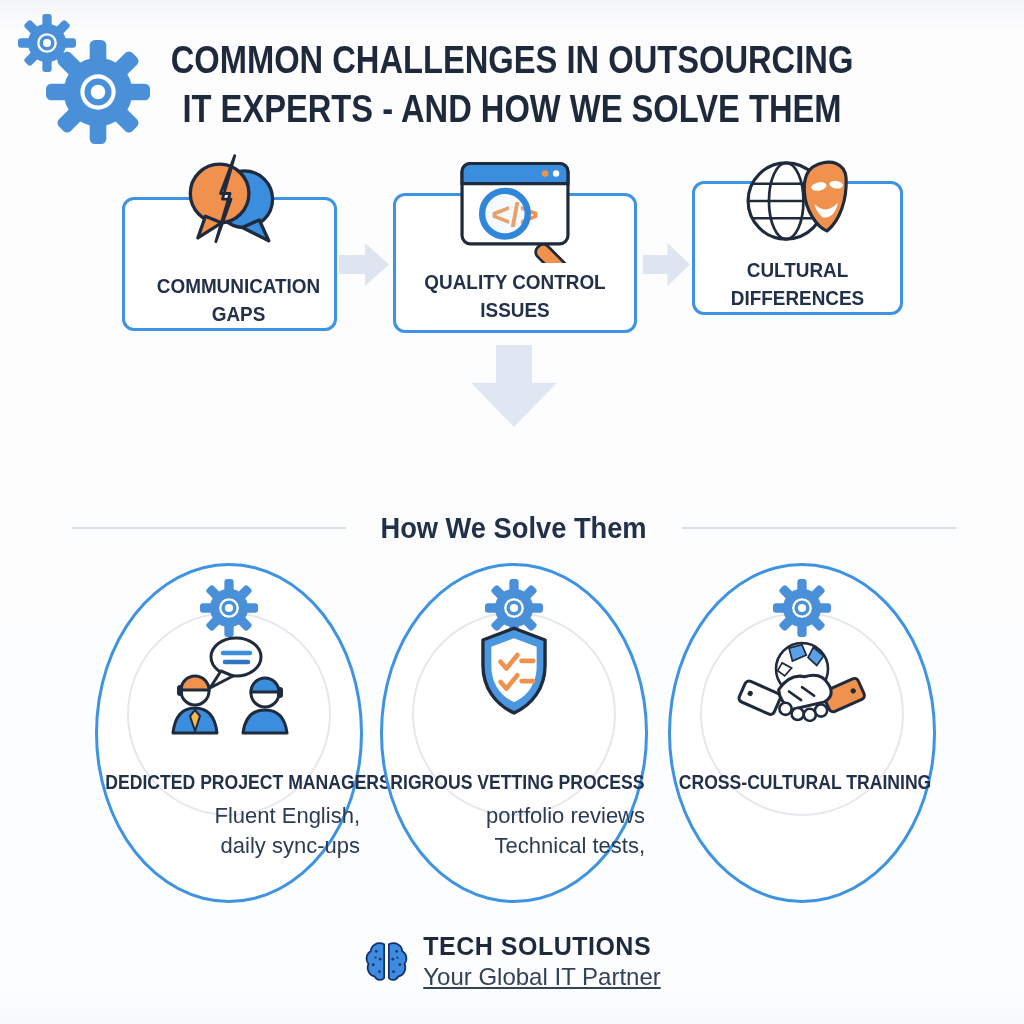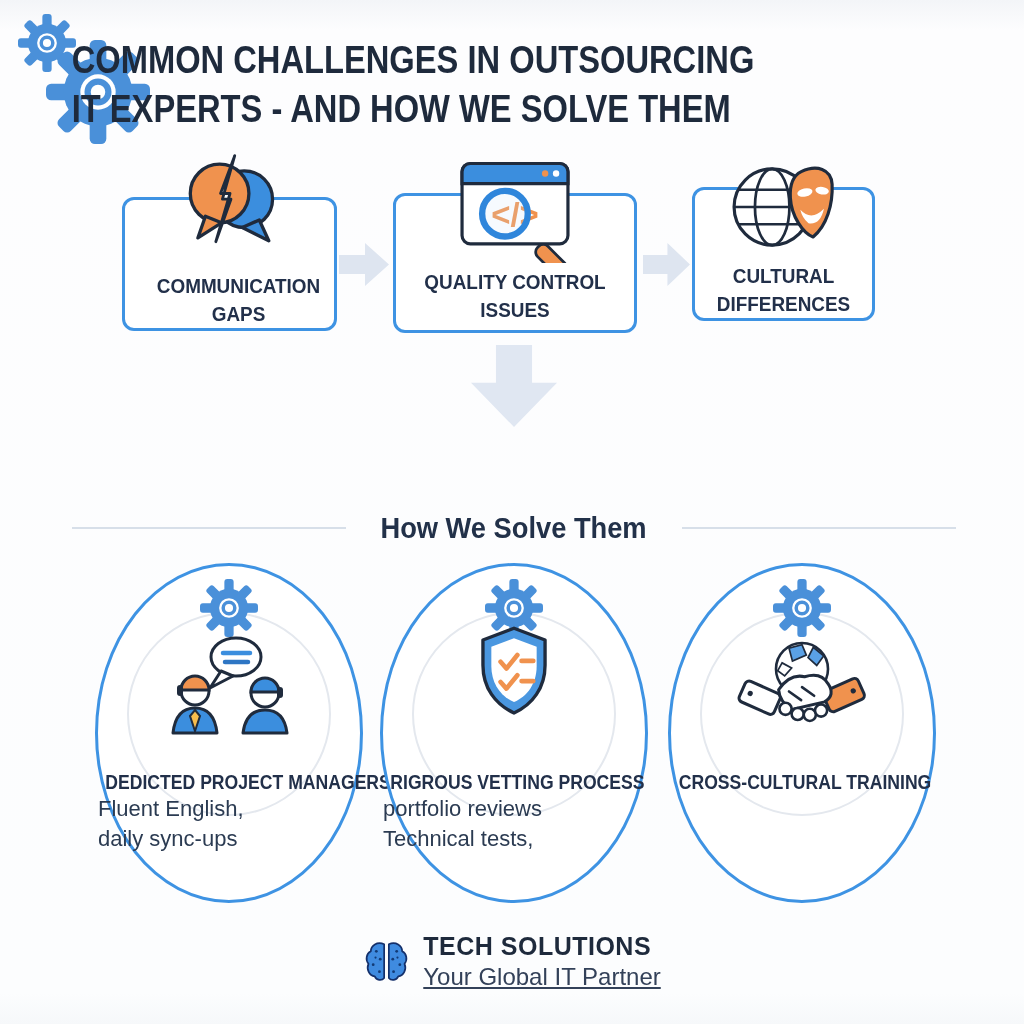--- a/index.html
+++ b/index.html
@@ -14,33 +14,33 @@
     background:linear-gradient(180deg,#f3f5f8 0%,#fdfdfe 3%,#fcfdfe 97%,#f6f8fa 100%);
   }
   svg { display:block; }
 
   
   .gears-decoration { position:absolute; left:6px; top:6px; width:150px; height:145px; color:#4a90d9; }
 
   
   .page-title {
     position:absolute; top:36px; left:0; width:100%;
-    color:#1e2a3c; font-weight:800;
+    text-align:center; color:#1e2a3c; font-weight:800;
     font-size:38px; line-height:49px; letter-spacing:0;
   }
   .page-title .tline { display:block; transform:scaleX(0.86); transform-origin:50% 50%; white-space:nowrap; }
 
   
   .card {
     position:absolute; background:#ffffff;
     border:3px solid #3e93e3; border-radius:12px;
   }
   .card-1 { left:122px; top:197px; width:215px; height:134px; }
   .card-2 { left:393px; top:193px; width:244px; height:140px; }
-  .card-3 { left:692px; top:187px; width:183px; height:134px; }
+  .card-3 { left:692px; top:181px; width:211px; height:134px; }
   .card-label {
     position:absolute; left:0; width:100%; text-align:center;
     font-weight:700; font-size:21px; line-height:28px; color:#22304a;
   }
   .card-1 .card-label { top:72px;margin-left:9px; }
   .card-2 .card-label { top:72px;text-align:center; }
   .card-3 .card-label { top:72px; }
   .card-label span { display:block; transform:scaleX(0.9); transform-origin:50% 50%; white-space:nowrap; }
   .card-icon { position:absolute; left:50%; transform:translateX(-50%); }
   .card-1 .card-icon { top:-50px; width:104px; height:104px; }
@@ -83,21 +83,21 @@
   .oval-icon { position:absolute; left:50%; transform:translateX(-50%); }
   .oval-1 .oval-icon { top:66px; width:140px; height:105px; }
   .oval-2 .oval-icon { top:58px; width:84px; height:94px; }
   .oval-3 .oval-icon { top:70px; width:130px; height:91px; }
   .oval-title {
     position:absolute; top:205px; left:-10px; width:288px; text-align:center;
     font-weight:700; font-size:20px; color:#22304a; white-space:nowrap;
     transform:scaleX(0.88);
   }
   .oval-sub {
-    position:absolute; top:228px; left:0; width:100%; text-align:left;
+    position:absolute; top:235px; left:0; width:100%; text-align:right;
     font-size:22px; line-height:30px; color:#2b3b52;
   }
   .oval-sub span { display:block; }
 
   
   .footer {
     position:absolute; left:0; top:932px; width:100%;
     display:flex; align-items:center; justify-content:center; gap:13px;
   }
   .brain-icon { width:47px; height:45px; }

